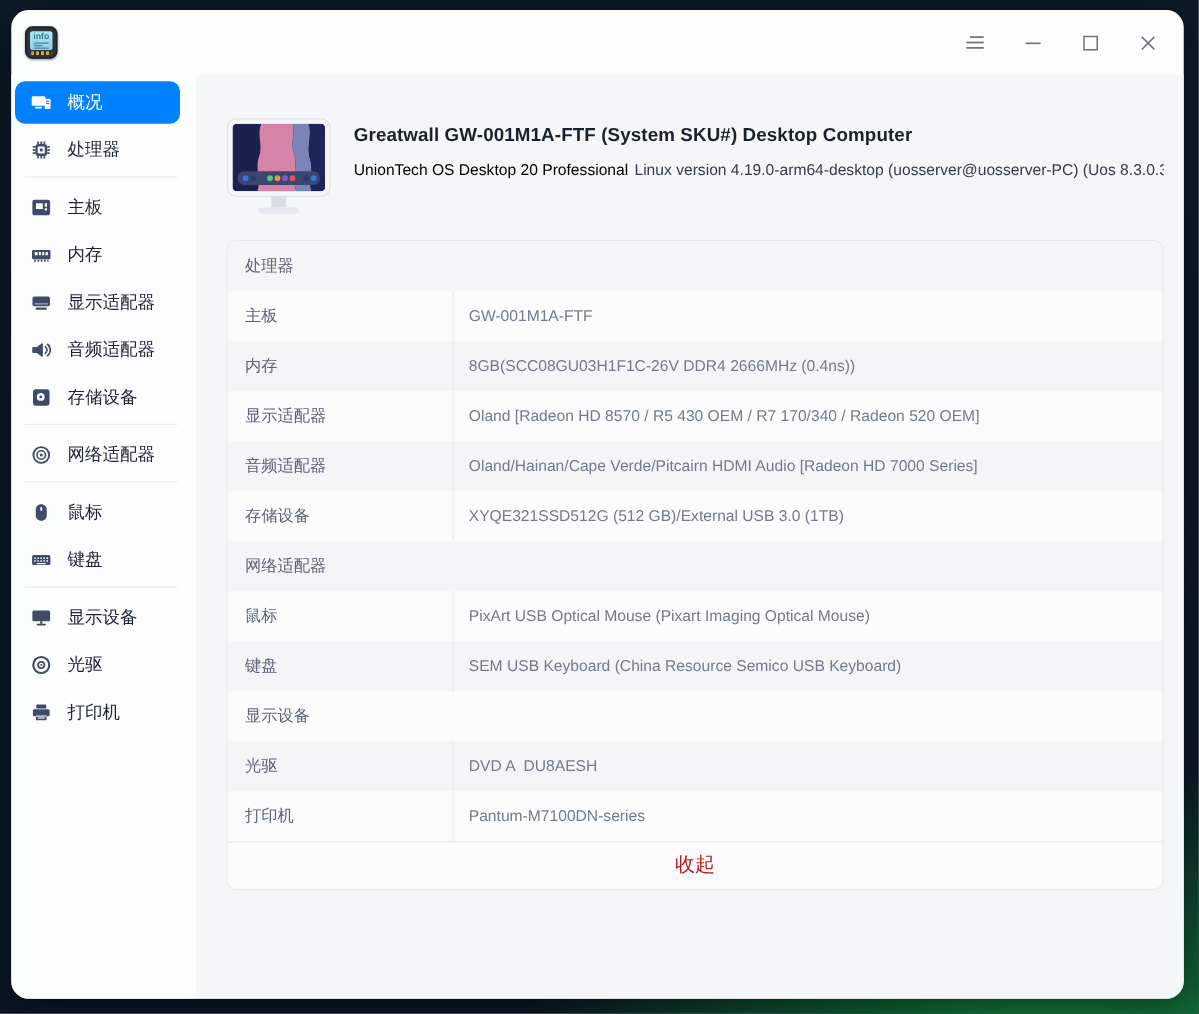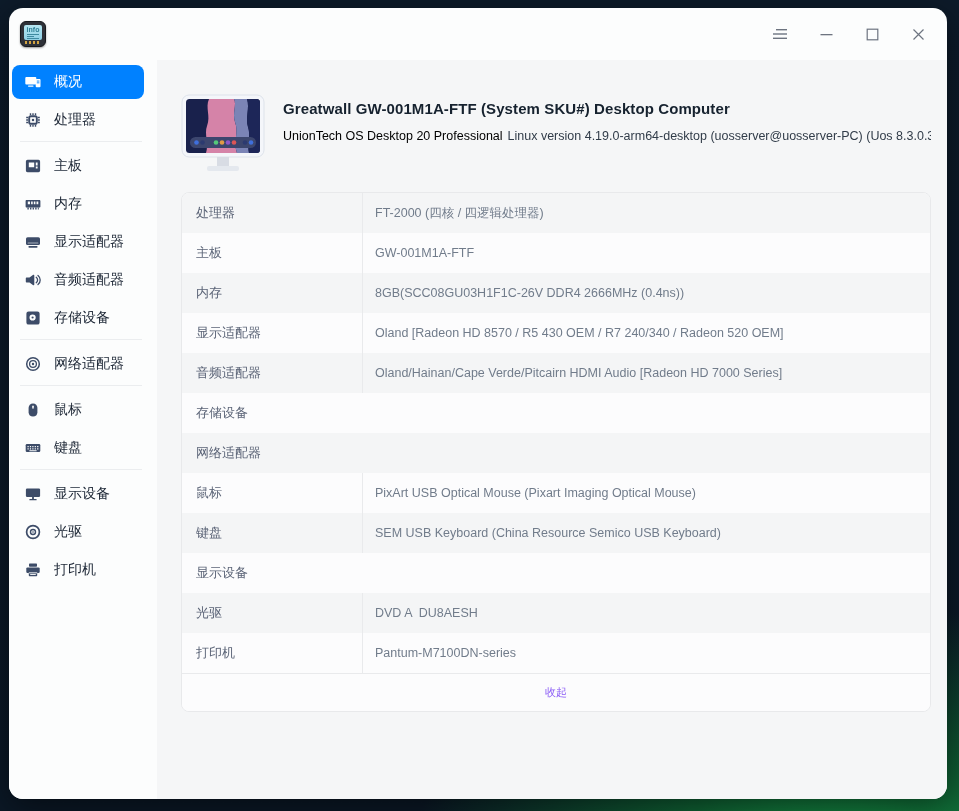--- a/index.html
+++ b/index.html
@@ -52,21 +52,21 @@
   
   .card { margin-top:18px; width:750px; background:#fcfcfd; border:1px solid #e8e9eb; border-radius:8px; overflow:hidden; }
   .spec-row { height:40px; display:flex; align-items:stretch; background:#fcfcfd; }
   .spec-row:nth-child(odd) { background:#f4f5f6; }
   .spec-label { width:180px; flex:0 0 180px; display:flex; align-items:center; padding-left:14px;
     font-size:13px; color:#5b6477; }
   .spec-value { flex:1; display:flex; align-items:center; padding-left:12px; border-left:1px solid #e9eaec;
     font-size:12.5px; color:#717c8b; white-space:pre; overflow:hidden; }
   .card-footer { height:38px; display:flex; align-items:center; justify-content:center;
     border-top:1px solid #e9eaec; background:#fcfcfd; }
-  .collapse-link { color:#8b5cf6; font-size:11px; cursor:pointer; }
+  .collapse-link { color:#b91c1c; font-size:16px; cursor:pointer; }
 </style>
 </head>
 <body>
 
 <div class="window">
 
   <div class="titlebar">
     <div class="app-icon">
       <div class="screen">
         <div class="t">info</div>
@@ -262,40 +262,40 @@
           <div class="head-title">Greatwall GW-001M1A-FTF (System SKU#) Desktop Computer</div>
           <div class="head-sub">
             <span class="os-link">UnionTech OS Desktop 20 Professional</span><span class="kernel">Linux version 4.19.0-arm64-desktop (uosserver@uosserver-PC) (Uos 8.3.0.3-3⋯</span>
           </div>
         </div>
       </div>
 
       <div class="card">
         <div class="spec-row">
           <div class="spec-label">处理器</div>
-          <div class="spec-value">FT-2000 (四核 / 四逻辑处理器)</div>
         </div>
         <div class="spec-row">
           <div class="spec-label">主板</div>
           <div class="spec-value">GW-001M1A-FTF</div>
         </div>
         <div class="spec-row">
           <div class="spec-label">内存</div>
           <div class="spec-value">8GB(SCC08GU03H1F1C-26V DDR4 2666MHz (0.4ns))</div>
         </div>
         <div class="spec-row">
           <div class="spec-label">显示适配器</div>
-          <div class="spec-value">Oland [Radeon HD 8570 / R5 430 OEM / R7 240/340 / Radeon 520 OEM]</div>
+          <div class="spec-value">Oland [Radeon HD 8570 / R5 430 OEM / R7 170/340 / Radeon 520 OEM]</div>
         </div>
         <div class="spec-row">
           <div class="spec-label">音频适配器</div>
           <div class="spec-value">Oland/Hainan/Cape Verde/Pitcairn HDMI Audio [Radeon HD 7000 Series]</div>
         </div>
         <div class="spec-row">
           <div class="spec-label">存储设备</div>
+          <div class="spec-value">XYQE321SSD512G (512 GB)/External USB 3.0 (1TB)</div>
         </div>
         <div class="spec-row">
           <div class="spec-label">网络适配器</div>
         </div>
         <div class="spec-row">
           <div class="spec-label">鼠标</div>
           <div class="spec-value">PixArt USB Optical Mouse (Pixart Imaging Optical Mouse)</div>
         </div>
         <div class="spec-row">
           <div class="spec-label">键盘</div>

